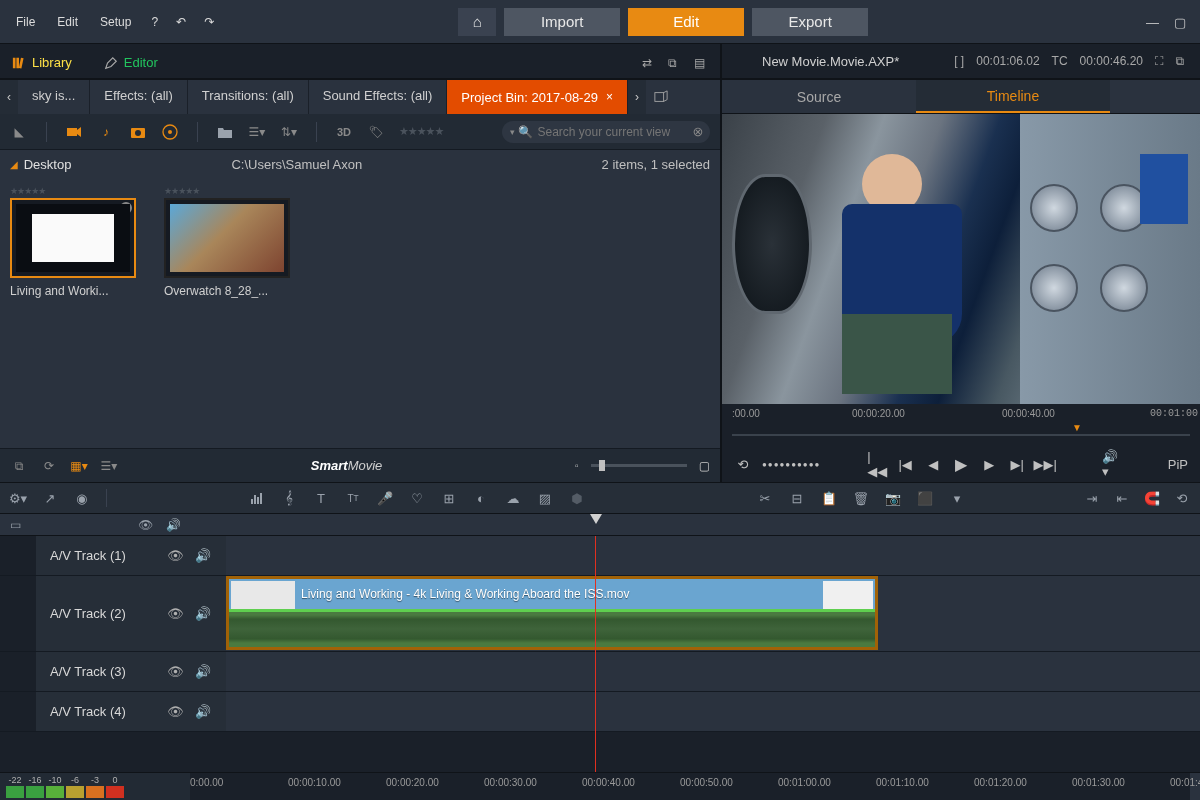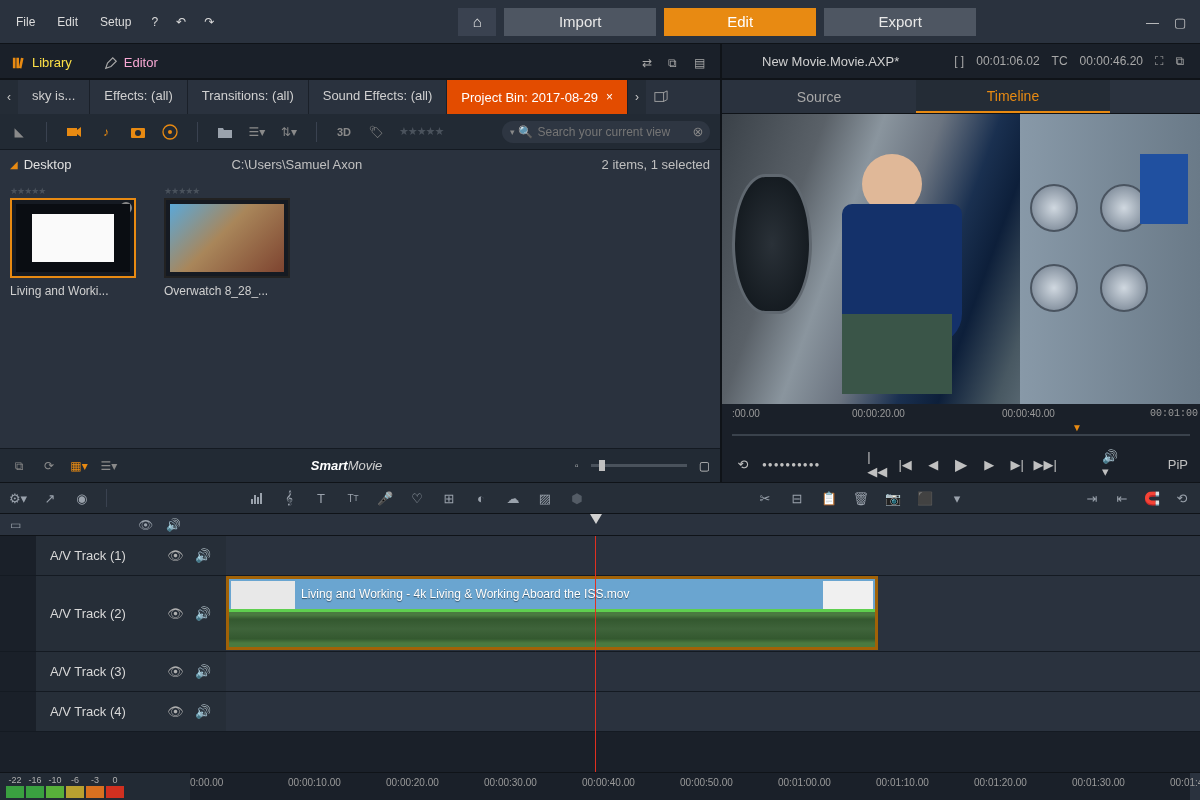--- a/index.html
+++ b/index.html
@@ -2,30 +2,30 @@
 <html><head>
 <meta charset="utf-8">
 <style>
 * { margin:0; padding:0; box-sizing:border-box; font-family:"Segoe UI",Arial,sans-serif; }
 body { background:#1e2530; color:#c8c8c8; font-size:12px; overflow:hidden; width:1200px; height:800px; }
 .topbar { height:44px; background:#2a323e; display:flex; align-items:center; border-bottom:1px solid #0f1318; }
 .menu { display:flex; gap:2px; padding:0 6px; align-items:center; }
 .menu-item { padding:4px 10px; color:#dcdcdc; cursor:pointer; }
 .help-ico, .undo-ico, .redo-ico { padding:4px 8px; color:#dcdcdc; cursor:pointer; }
 .mode-buttons { display:flex; gap:8px; margin-left:230px; }
-.mode-btn { width:152px; height:28px; display:flex; align-items:center; justify-content:center; background:#4e5662; color:#e8e8e8; font-size:15px; cursor:pointer; }
+.mode-btn { width:116px; height:28px; display:flex; align-items:center; justify-content:center; background:#4e5662; color:#e8e8e8; font-size:15px; cursor:pointer; }
 .mode-btn.home { width:38px; background:#3a4250; }
 .mode-btn.active { background:#e88a12; color:#fff; }
 .win-ctrls { margin-left:auto; display:flex; gap:14px; padding-right:12px; }
 .win-ctrl { width:14px; height:14px; color:#c8c8c8; cursor:pointer; font-size:13px; }
 
 .workspace { display:flex; height:438px; }
 .left-pane { width:722px; display:flex; flex-direction:column; border-right:2px solid #0f1318; }
 .pane-tabs { height:36px; background:#1a2029; display:flex; align-items:flex-end; padding-left:0; border-bottom:2px solid #0f1318; }
-.ptab { padding:8px 20px 8px 12px; color:#f9a8d4; cursor:pointer; display:flex; align-items:center; gap:6px; font-size:13px; }
+.ptab { padding:8px 20px 8px 12px; color:#22c55e; cursor:pointer; display:flex; align-items:center; gap:6px; font-size:13px; }
 .ptab.active { color:#fde047; }
 .ptab .ico { width:14px; height:14px; display:inline-block; }
 .pane-tb-icons { margin-left:auto; display:flex; gap:10px; padding:6px 10px; }
 .sm-ico { width:16px; height:16px; cursor:pointer; color:#a8a8a8; }
 
 .filter-tabs { height:34px; background:#2a323e; display:flex; align-items:stretch; }
 .ftab { padding:8px 14px; color:#d0d0d0; cursor:pointer; font-size:13px; border-right:1px solid #1a2029; }
 .ftab.active { background:#e34c00; color:#fff; display:flex; align-items:center; gap:8px; }
 .ftab-close { font-size:12px; cursor:pointer; }
 .ftab-scroll { width:18px; display:flex; align-items:center; justify-content:center; background:#242c36; cursor:pointer; }

